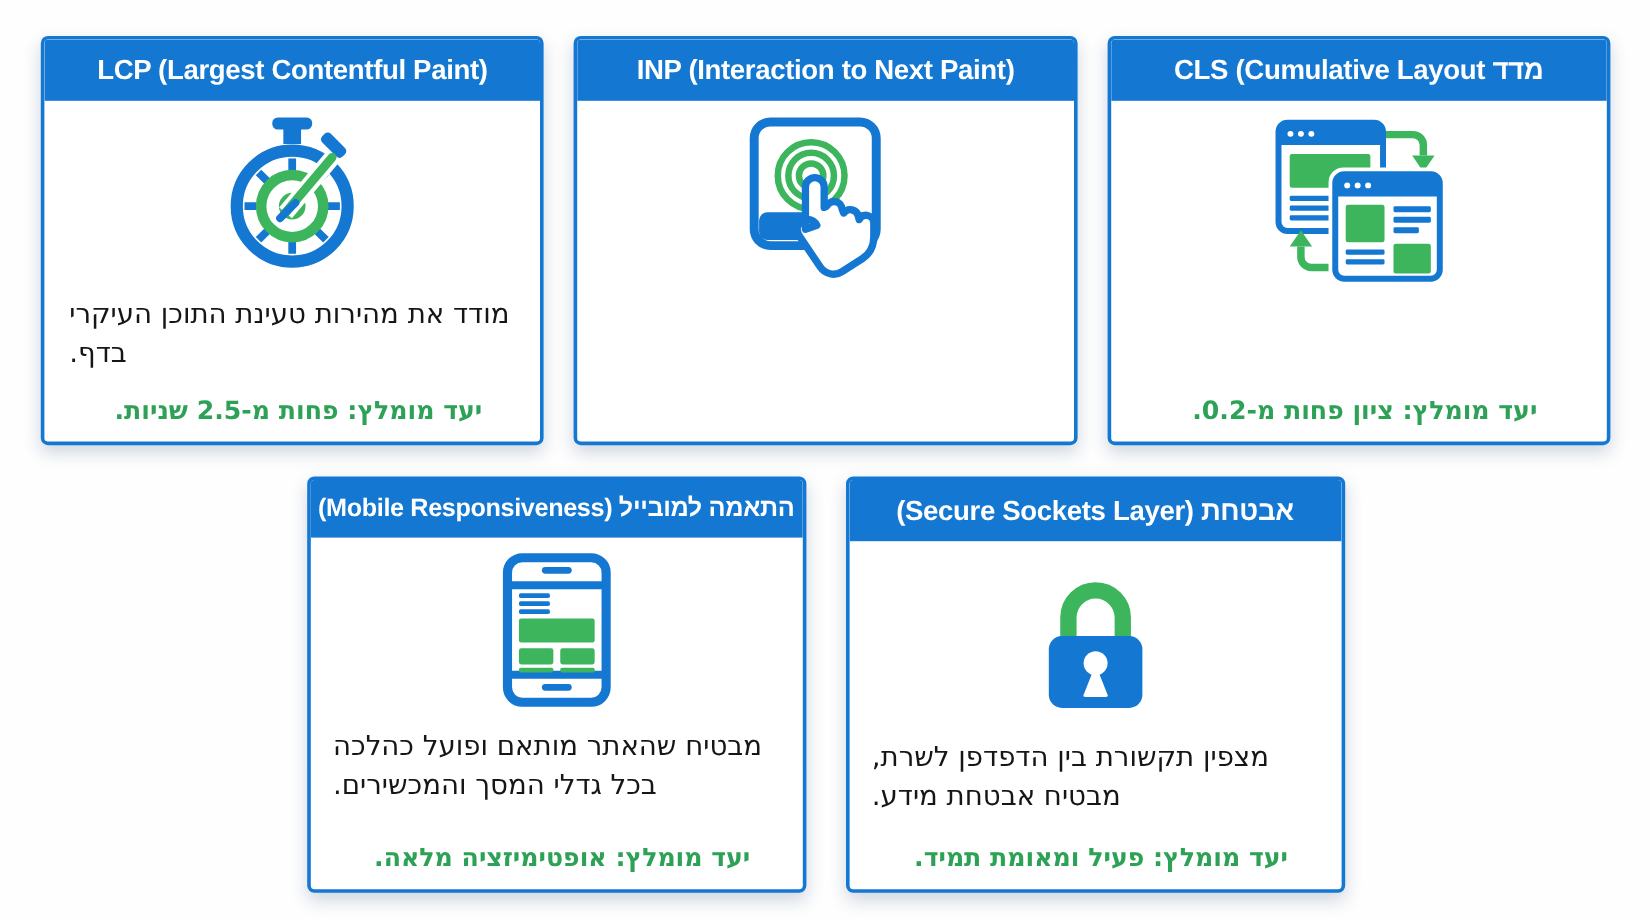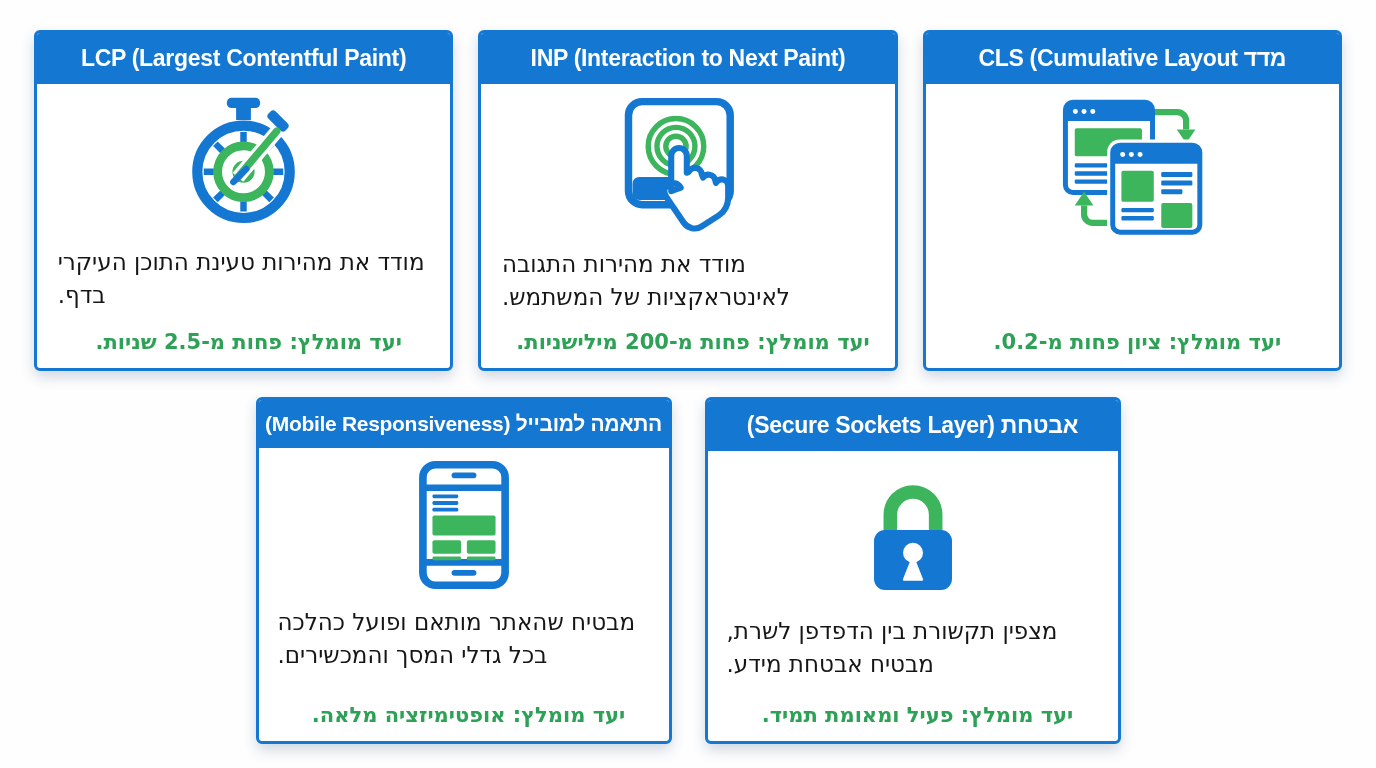--- a/index.html
+++ b/index.html
@@ -117,22 +117,20 @@
         <div class="icon-wrap">
           <svg width="139" height="136" viewBox="0 0 205 200">
             <rect class="sB fW" x="14" y="8" width="150" height="152" rx="20" stroke-width="11" fill="#fff"></rect>
             <rect class="fB" x="20" y="119" width="138" height="34" rx="10"></rect>
             <circle class="sG" cx="84" cy="74" r="15" stroke-width="8"></circle>
             <circle class="sG" cx="84" cy="74" r="28" stroke-width="8"></circle>
             <circle class="sG" cx="84" cy="74" r="41" stroke-width="8"></circle>
             <path class="hand" d="M77,140 V88 a11.5,11.5 0 0 1 23,0 v25 l3,-1.5 a10,10 0 0 1 19,3.5 l2,5 a10,10 0 0 1 18,4 l1,4 a9.5,9.5 0 0 1 18,4 v17 c0,12 -5,21 -14,27 l-25,16 c-9,6 -21,3 -27,-6 l-25,-37 c-5,-8 -4,-15 3,-19 c6,-4 14,-2 18,5 z"></path>
           </svg>
         </div>
-        <div class="desc">מודד את מהירות התגובה לאינטראקציות של המשתמש.</div>
-        <div class="target">יעד מומלץ: פחות מ-200 מילישניות.</div>
       </div>
     </div>
 
     <div class="card" dir="rtl">
       <div class="card-header">מדד CLS (Cumulative Layout</div>
       <div class="card-body">
         <div class="icon-wrap">
           <svg width="156" height="140" viewBox="0 0 250 225">
 
             <rect class="sB fW" x="18" y="10" width="140" height="145" rx="12" stroke-width="8" fill="#fff"></rect>

